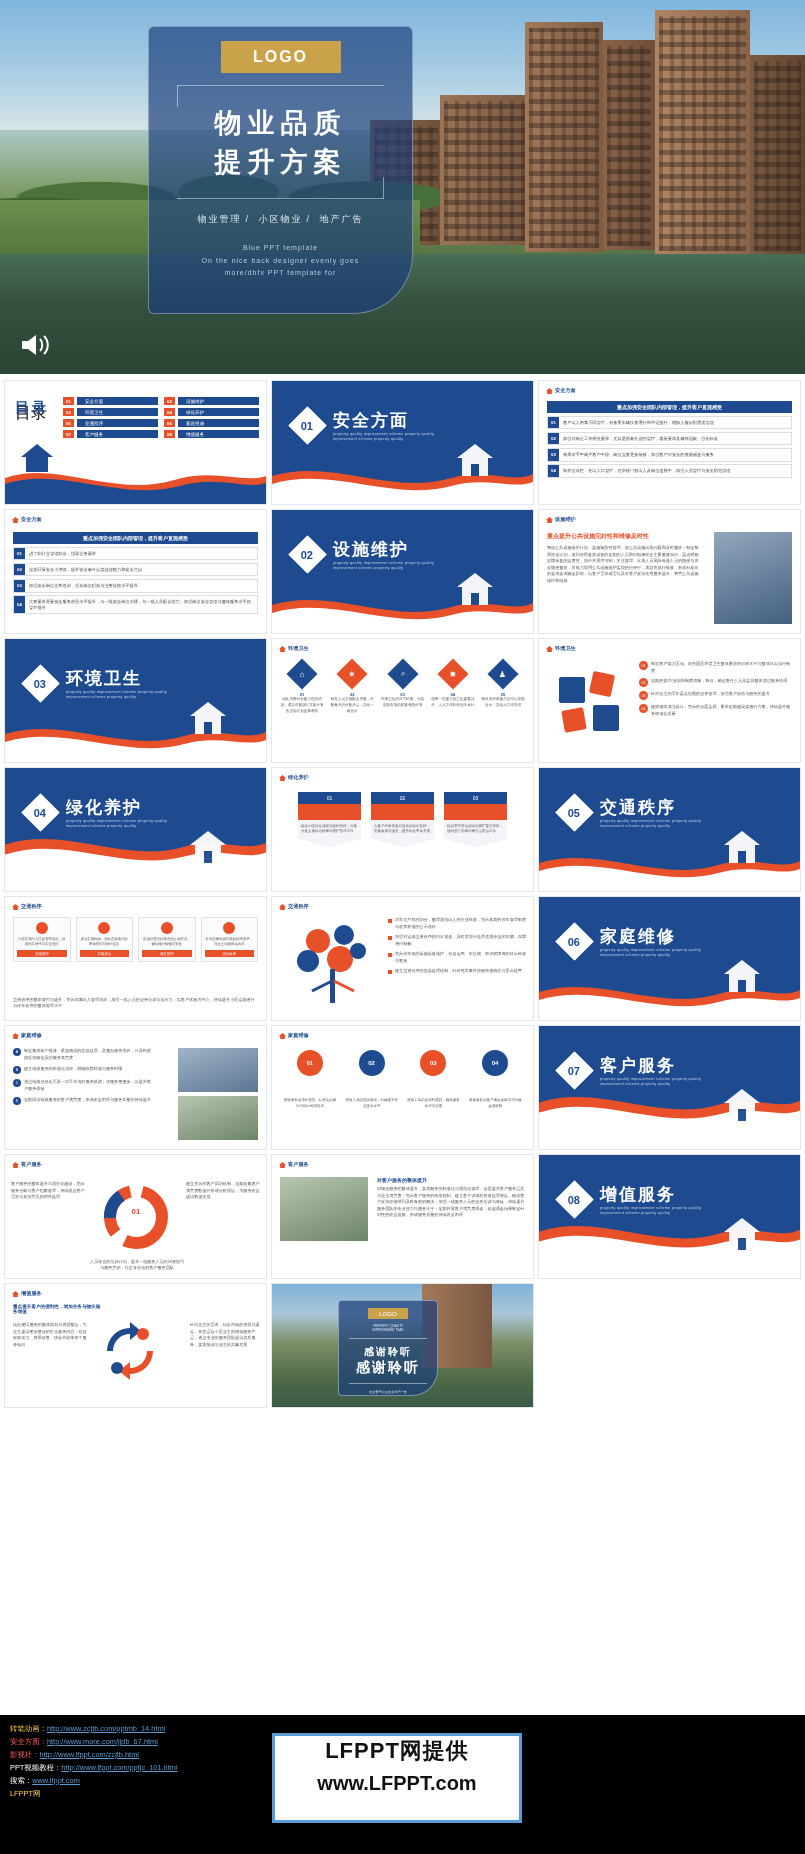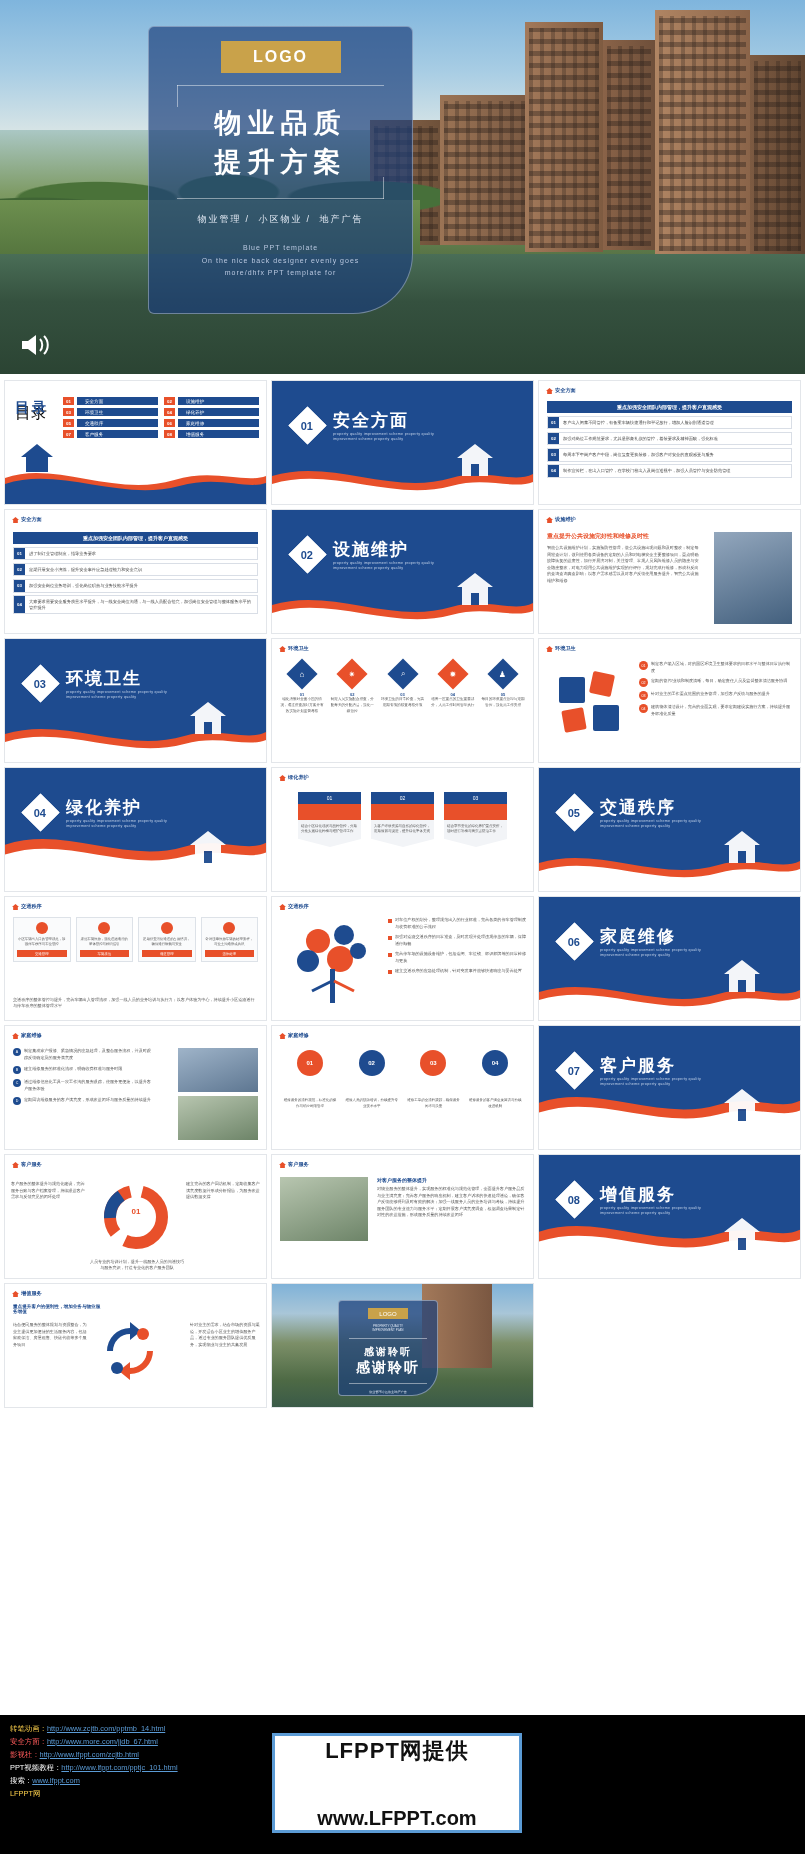--- a/index.html
+++ b/index.html
@@ -146,23 +146,23 @@
   
   .footer {
     position:absolute; left:0; top:1715px; width:805px; height:139px;
     background:#000; display:flex;
   }
   .footer-left { width:270px; padding:8px 10px; color:#fff; font-size:7.4px; line-height:1.75; }
   .footer-left a { color:#5b9bd5; text-decoration:underline; word-break:break-all; }
   .footer-left .y { color:#ffd24d; }
   .footer-left .r { color:#ff5b5b; }
   .footer-card {
-    position:absolute; left:272px; top:18px; width:250px; height:100px;
+    position:absolute; left:272px; top:18px; width:250px; height:90px;
     background:#fff; border:3px solid #5b9bd5;
-    display:flex; flex-direction:column; align-items:center; justify-content:space-between;
+    display:flex; flex-direction:column; align-items:center; justify-content:flex-start;
   }
   .footer-card .l1 { font-size:22px; font-weight:bold; color:#111; letter-spacing:1px; }
   .footer-card .l2 { font-size:20px; font-weight:bold; color:#111; margin-top:6px; }
   .muted { color:#fff; }
 </style>
 </head>
 <body>
 
 <div class="deck">
 

